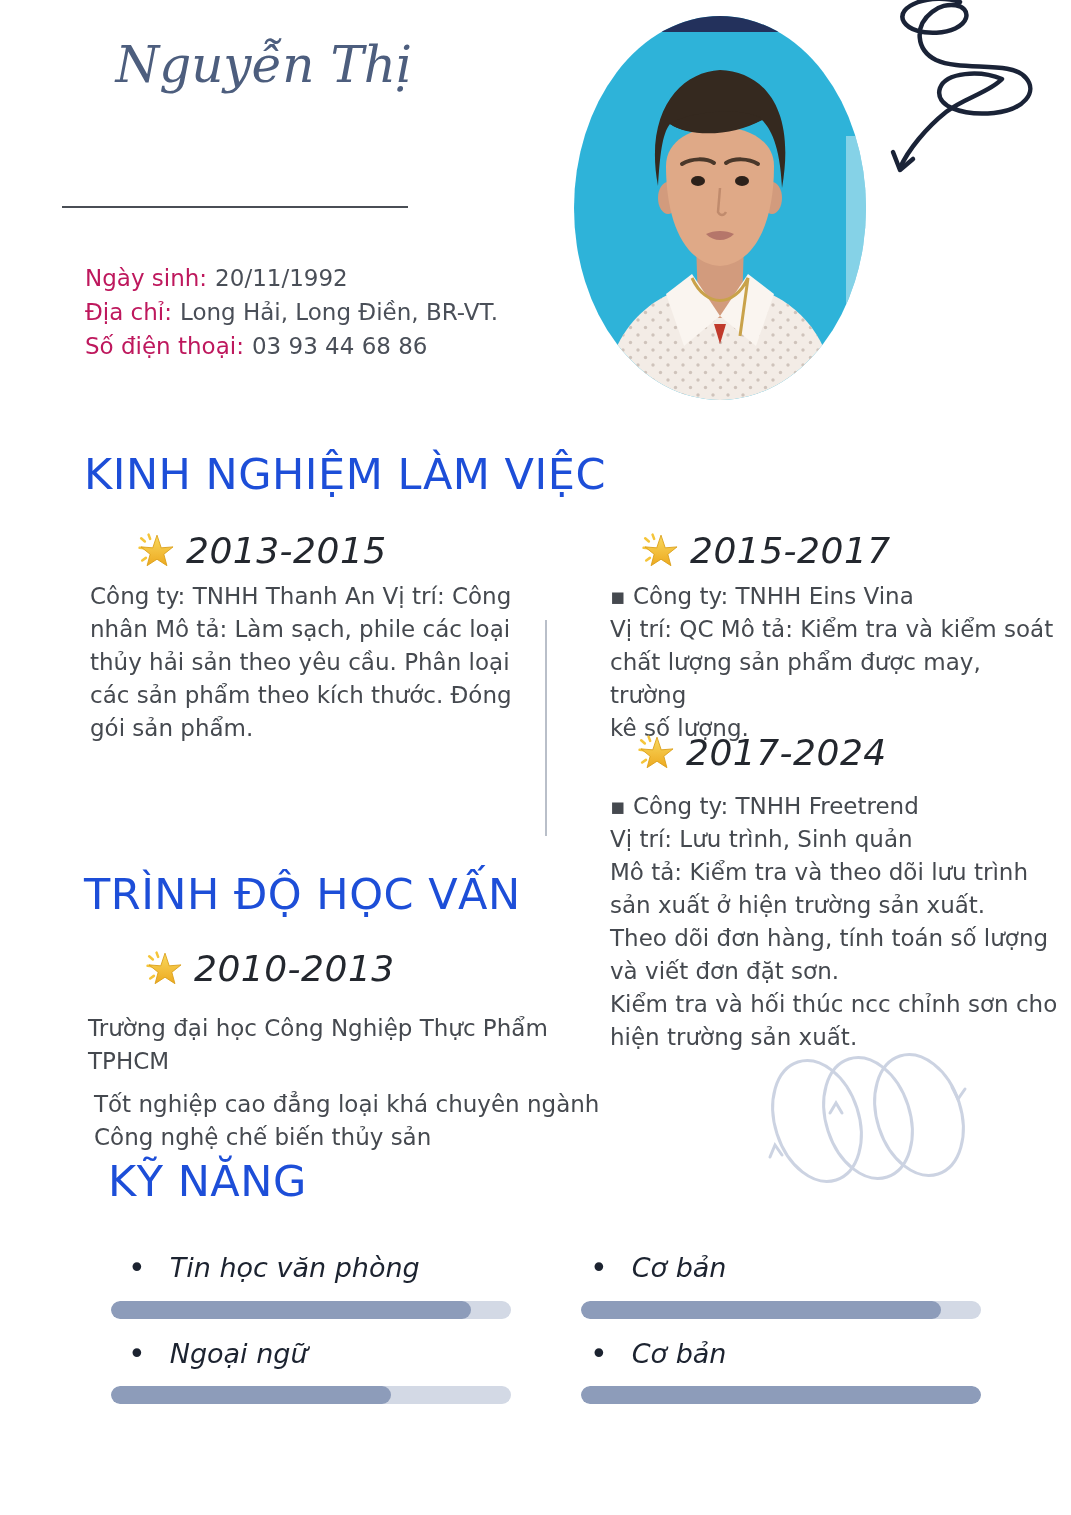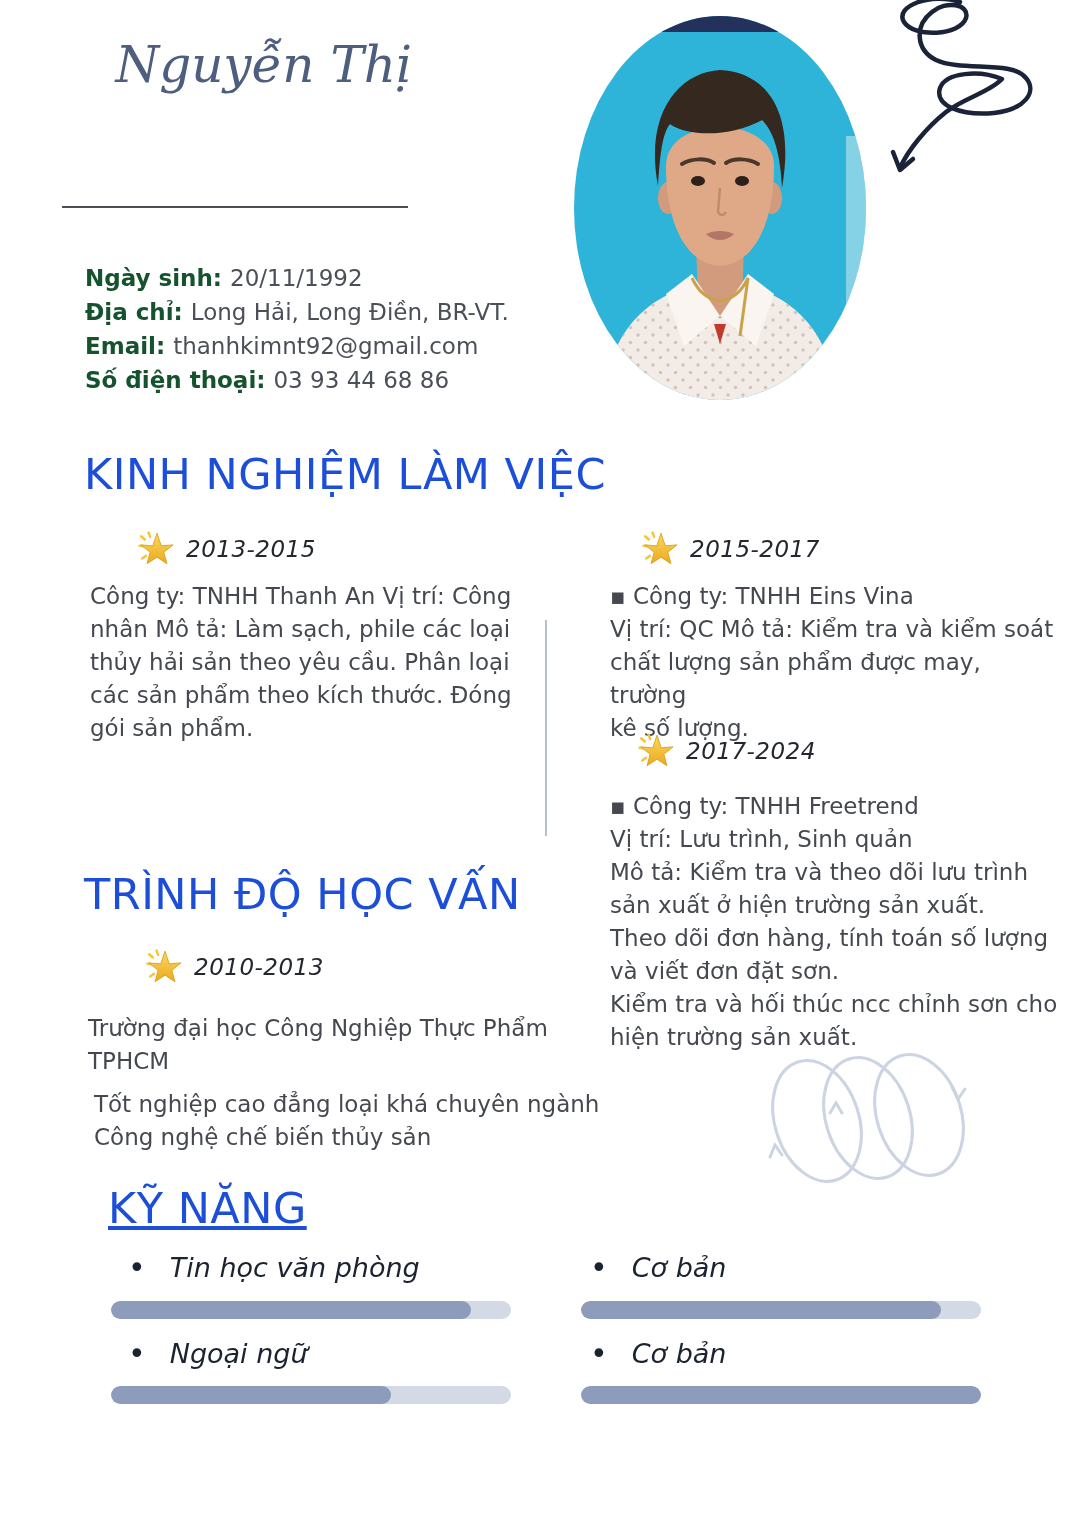--- a/index.html
+++ b/index.html
@@ -11,33 +11,33 @@
   
   .name{
     left:60px;top:24px;width:352px;text-align:right;
     font-family:"DejaVu Serif",serif;font-style:italic;
     font-size:50px;line-height:82px;color:#4d5e7e;font-weight:500;
   }
   .name-underline{left:62px;top:206px;width:346px;height:2px;background:#4a4e55;}
   
   .contact{left:85px;top:266px;font-size:23px;color:#4a4f58;}
   .contact-line{margin-bottom:10px;line-height:24px;}
-  .contact-line .lbl{font-weight:bold;color:#14532d;margin-right:8px;}
+  .contact-line .lbl{font-weight:normal;color:#be185d;margin-right:8px;}
   
   .h2{
     font-size:43px;color:#1d4ed8;letter-spacing:0.5px;font-weight:500;
     line-height:48px;white-space:nowrap;
   }
   .exp-title{left:84px;top:450px;}
   .edu-title{left:84px;top:870px;}
-  .skill-title{left:108px;top:1184px;text-decoration:underline;}
+  .skill-title{left:108px;top:1157px;}
   
   .date-row{display:flex;align-items:center;gap:10px;}
   .date-row .period{
-    font-style:italic;font-size:23px;color:#23272e;letter-spacing:0.5px;
+    font-style:italic;font-size:36px;color:#23272e;letter-spacing:0.5px;
   }
   
   .para{
     font-size:23px;line-height:33px;color:#45494f;white-space:pre-line;
   }
   .divider-v{left:545px;top:620px;width:2px;height:216px;background:#b9bfc9;}
   
   .skill-label{display:flex;align-items:center;gap:24px;}
   .skill-label .dot{font-size:30px;color:#1c2330;line-height:30px;}
   .skill-label .txt{font-style:italic;font-size:27px;color:#1c2330;}
@@ -128,23 +128,20 @@
   </svg>
 
   <div class="abs contact">
     <div class="contact-line">
       <span class="lbl">Ngày sinh:</span><span class="val">20/11/1992</span>
     </div>
     <div class="contact-line">
       <span class="lbl">Địa chỉ:</span><span class="val">Long Hải, Long Điền, BR-VT.</span>
     </div>
     <div class="contact-line">
-      <span class="lbl">Email:</span><span class="val">thanhkimnt92@gmail.com</span>
-    </div>
-    <div class="contact-line">
       <span class="lbl">Số điện thoại:</span><span class="val">03 93 44 68 86</span>
     </div>
   </div>
 
   <div class="abs h2 exp-title">KINH NGHIỆM LÀM VIỆC</div>
 
   <div class="abs date-row" style="left:138px;top:530px">
     <svg width="38" height="38">
         <use href="#star-sym"></use>
       </svg>

